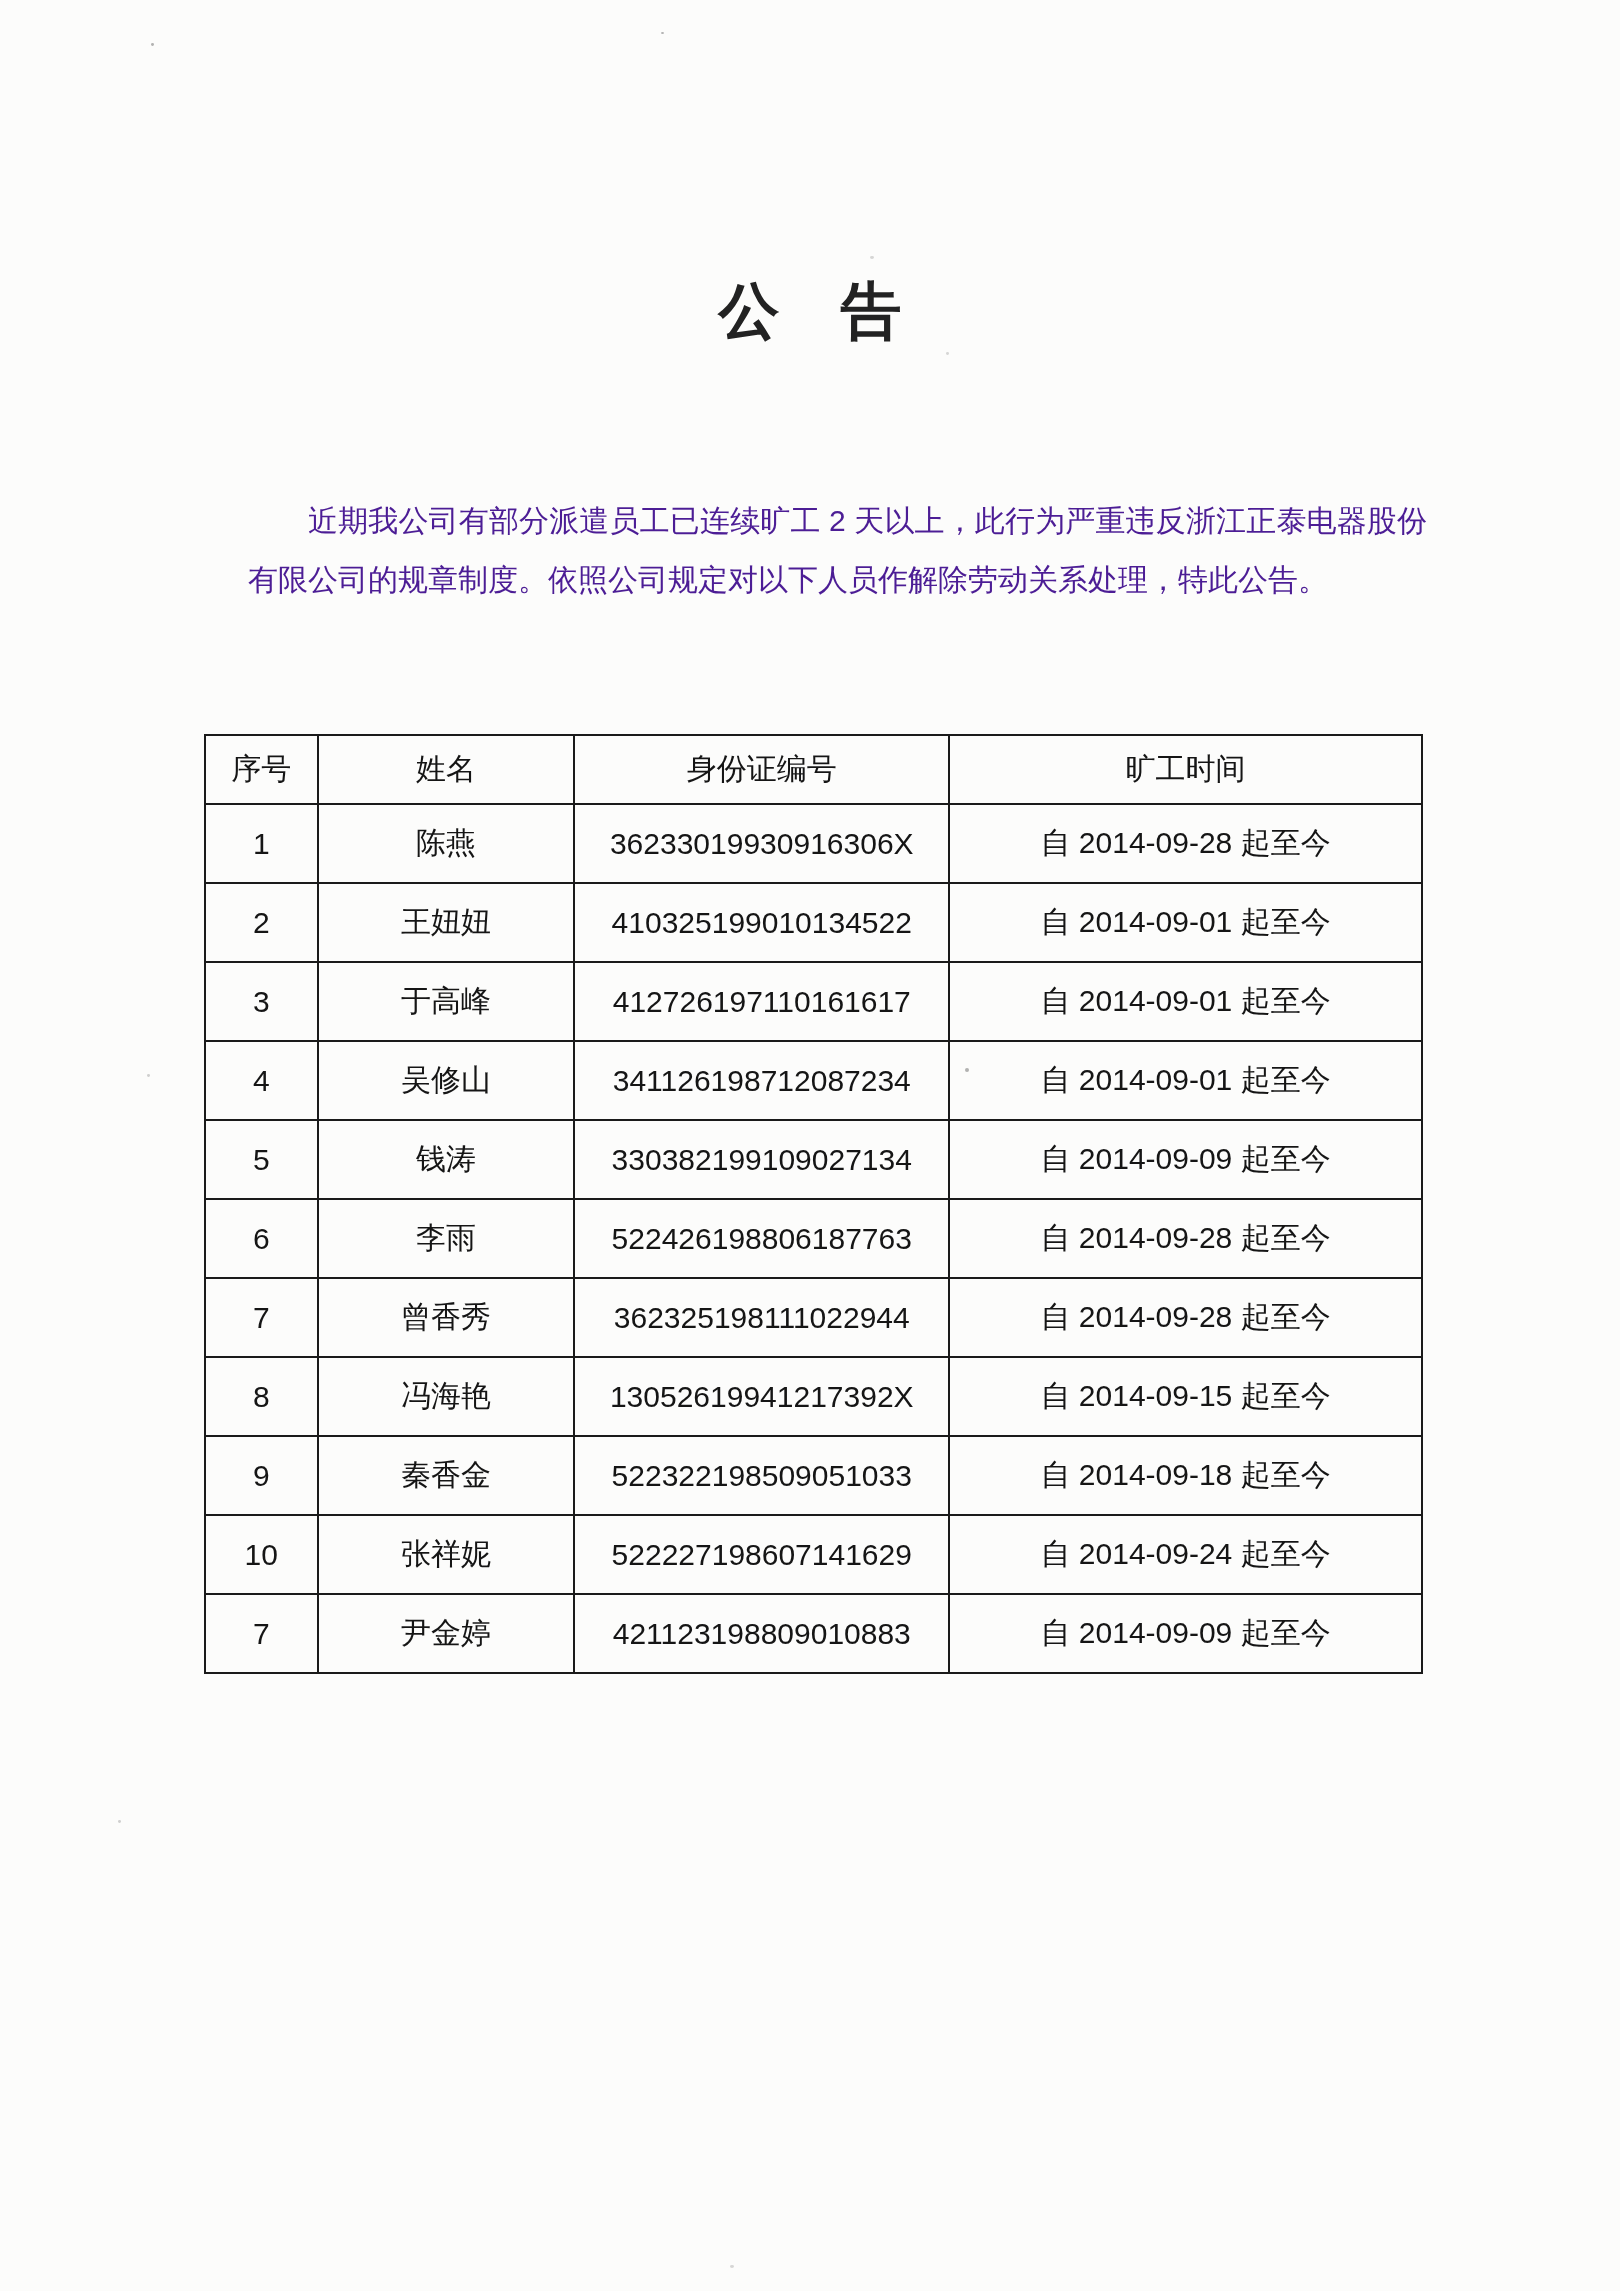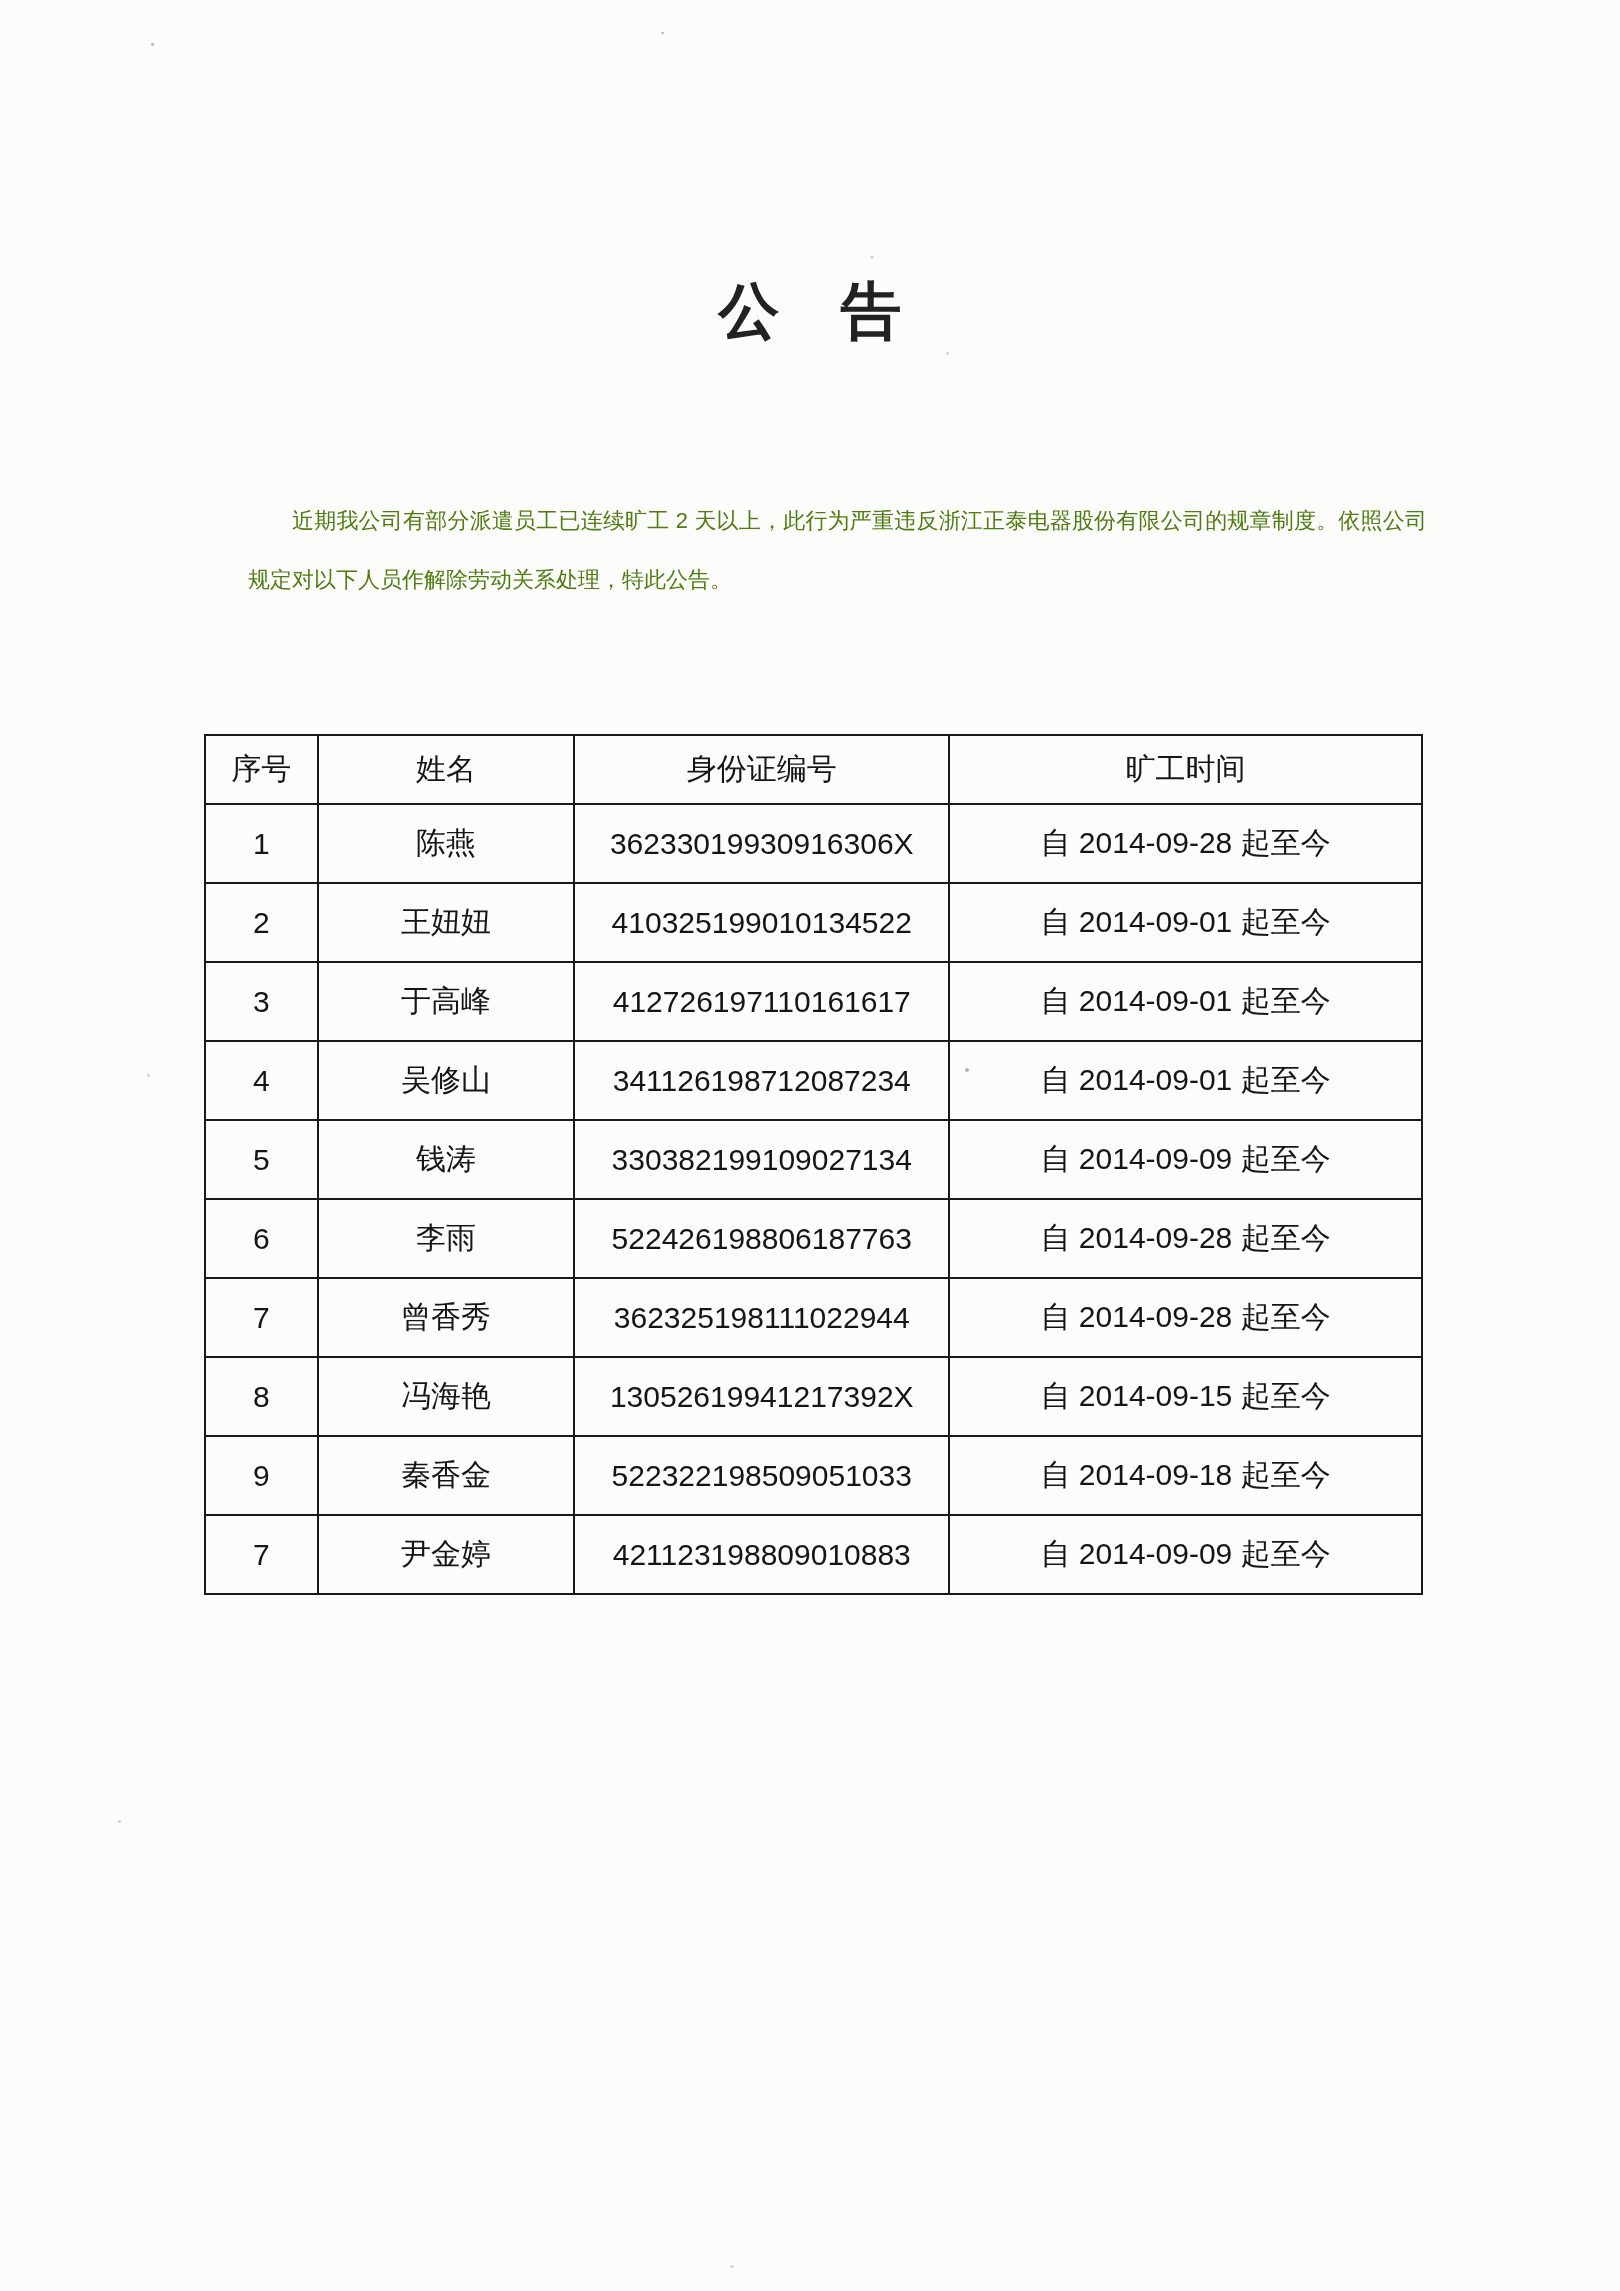--- a/index.html
+++ b/index.html
@@ -17,25 +17,25 @@
     margin: 0;
     padding-top: 281px;
     font-size: 61px;
     line-height: 1;
     font-weight: bold;
     text-align: center;
     color: #222;
   }
   .body-text {
     margin: 149px 193px 0 248px;
-    font-size: 22px;
+    font-size: 30px;
     line-height: 59px;
     text-align: justify;
     text-indent: 2em;
-    color: #4d7c0f;
+    color: #4c1d95;
   }
   .list-label {
     margin: 0 193px 0 248px;
     font-size: 30px;
     line-height: 59px;
     text-indent: 2em;
     color: #1c1c1c;
   }
   table.roster {
     margin: 125px 0 0 204px;
@@ -141,20 +141,26 @@
           <td>13052619941217392X</td>
           <td>自 2014-09-15 起至今</td>
         </tr>
         <tr>
           <td>9</td>
           <td>秦香金</td>
           <td>522322198509051033</td>
           <td>自 2014-09-18 起至今</td>
         </tr>
         <tr>
+          <td>10</td>
+          <td>张祥妮</td>
+          <td>522227198607141629</td>
+          <td>自 2014-09-24 起至今</td>
+        </tr>
+        <tr>
           <td>7</td>
           <td>尹金婷</td>
           <td>421123198809010883</td>
           <td>自 2014-09-09 起至今</td>
         </tr>
       </tbody>
   </table>
 
   <div class="speck" style="left:151px; top:43px;  width:2.9px; height:2.9px;"></div>
   <div class="speck" style="left:661px; top:32px;  width:2.9px; height:2px;"></div>

